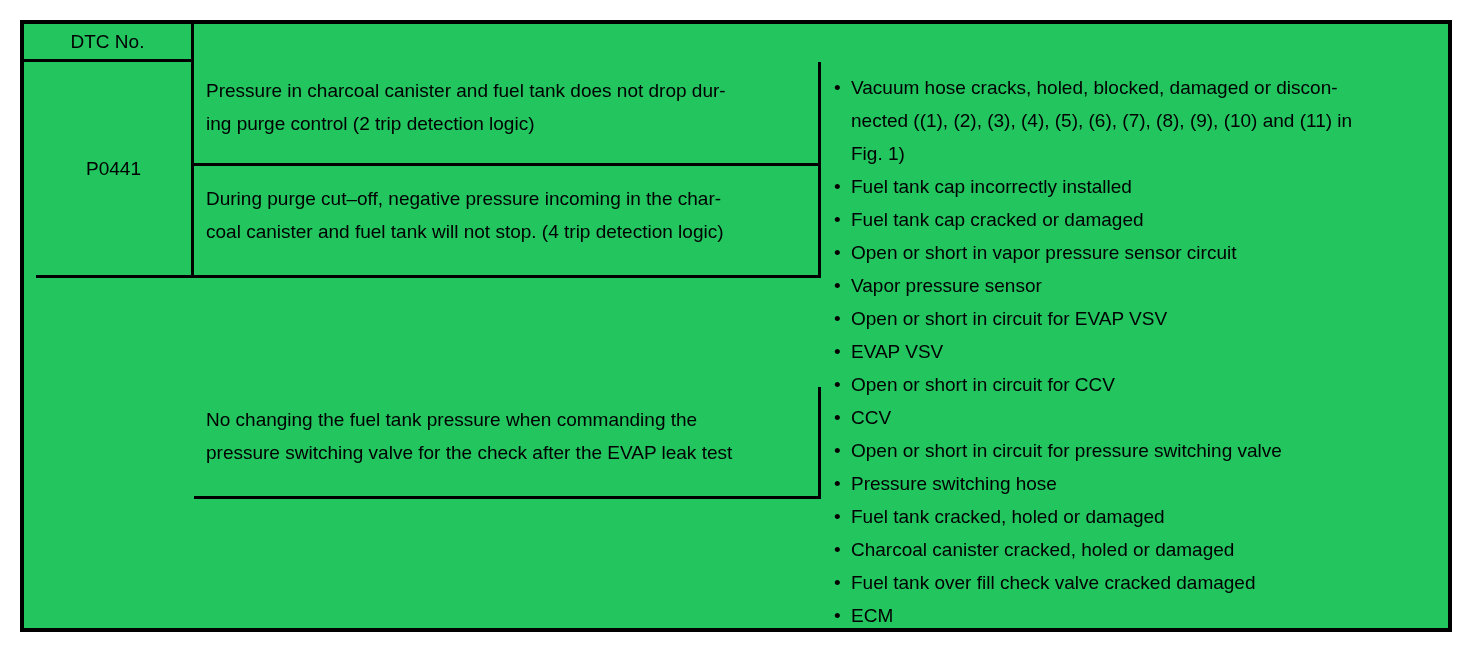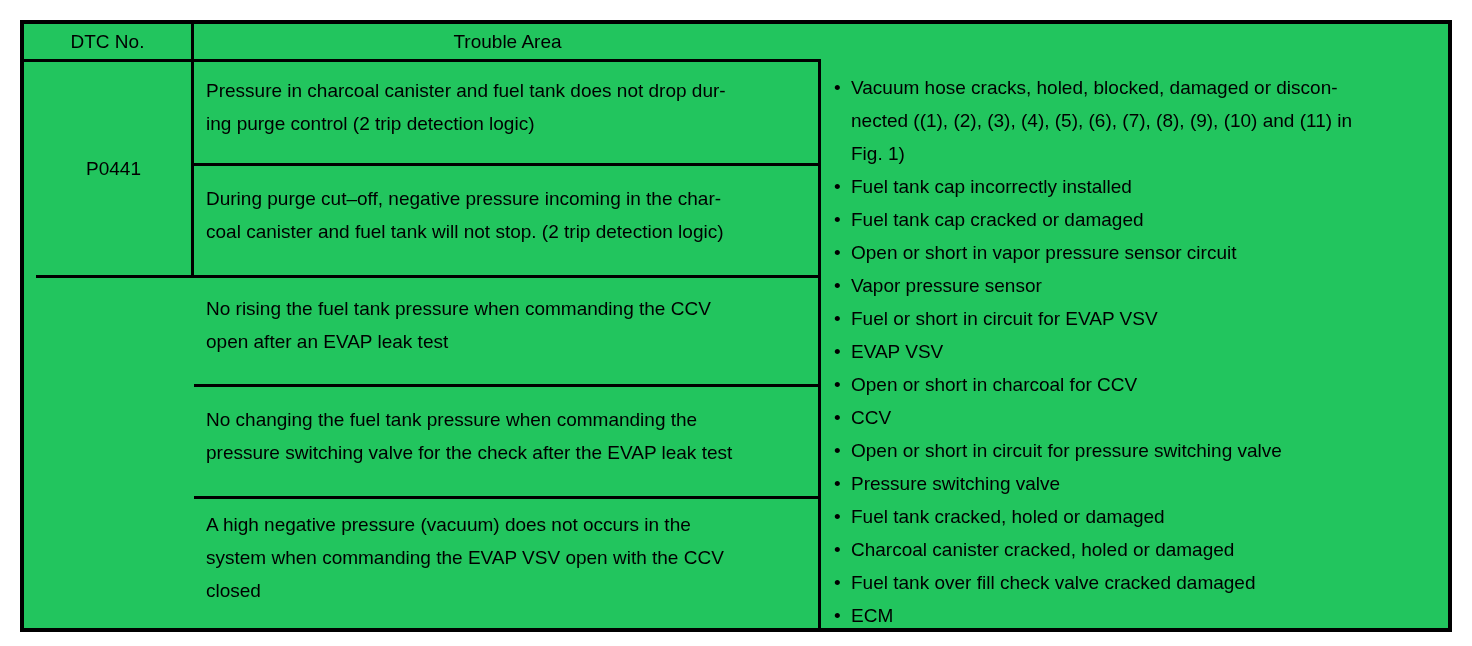--- a/index.html
+++ b/index.html
@@ -73,44 +73,34 @@
     flex: 1;
   }
 </style>
 </head>
 <body>
 
 <div class="page">
   <div class="dtc-table">
 
     <div class="cell header-cell br bb">DTC No.</div>
-    <div class="cell header-cell bb">Trouble Area</div>
 
     <div class="cell dtc-cell dtc-p0441 br bb">P0441</div>
 
     <div class="cell cond-cell br bb" style="grid-row:2">
       <span class="cond-text">Pressure in charcoal canister and fuel tank does not drop dur-
 ing purge control (2 trip detection logic)</span>
     </div>
     <div class="cell cond-cell br bb" style="grid-row:3">
       <span class="cond-text">During purge cut–off, negative pressure incoming in the char-
-coal canister and fuel tank will not stop. (2 trip detection logic)</span>
-    </div>
-    <div class="cell cond-cell br bb" style="grid-row:4">
-      <span class="cond-text">No rising the fuel tank pressure when commanding the CCV
-open after an EVAP leak test</span>
+coal canister and fuel tank will not stop. (4 trip detection logic)</span>
     </div>
     <div class="cell cond-cell br bb" style="grid-row:5">
       <span class="cond-text">No changing the fuel tank pressure when commanding the
 pressure switching valve for the check after the EVAP leak test</span>
-    </div>
-    <div class="cell cond-cell br" style="grid-row:6">
-      <span class="cond-text">A high negative pressure (vacuum) does not occurs in the
-system when commanding the EVAP VSV open with the CCV
-closed</span>
     </div>
 
     <div class="cell trouble-cell">
       <div class="trouble-item">
         <span class="bullet">•</span>
         <span class="item-text">Vacuum hose cracks, holed, blocked, damaged or discon-
 nected ((1), (2), (3), (4), (5), (6), (7), (8), (9), (10) and (11) in
 Fig. 1)</span>
       </div>
       <div class="trouble-item">
@@ -124,41 +114,41 @@
       <div class="trouble-item">
         <span class="bullet">•</span>
         <span class="item-text">Open or short in vapor pressure sensor circuit</span>
       </div>
       <div class="trouble-item">
         <span class="bullet">•</span>
         <span class="item-text">Vapor pressure sensor</span>
       </div>
       <div class="trouble-item">
         <span class="bullet">•</span>
-        <span class="item-text">Fuel or short in circuit for EVAP VSV</span>
+        <span class="item-text">Open or short in circuit for EVAP VSV</span>
       </div>
       <div class="trouble-item">
         <span class="bullet">•</span>
         <span class="item-text">EVAP VSV</span>
       </div>
       <div class="trouble-item">
         <span class="bullet">•</span>
-        <span class="item-text">Open or short in charcoal for CCV</span>
+        <span class="item-text">Open or short in circuit for CCV</span>
       </div>
       <div class="trouble-item">
         <span class="bullet">•</span>
         <span class="item-text">CCV</span>
       </div>
       <div class="trouble-item">
         <span class="bullet">•</span>
         <span class="item-text">Open or short in circuit for pressure switching valve</span>
       </div>
       <div class="trouble-item">
         <span class="bullet">•</span>
-        <span class="item-text">Pressure switching valve</span>
+        <span class="item-text">Pressure switching hose</span>
       </div>
       <div class="trouble-item">
         <span class="bullet">•</span>
         <span class="item-text">Fuel tank cracked, holed or damaged</span>
       </div>
       <div class="trouble-item">
         <span class="bullet">•</span>
         <span class="item-text">Charcoal canister cracked, holed or damaged</span>
       </div>
       <div class="trouble-item">

